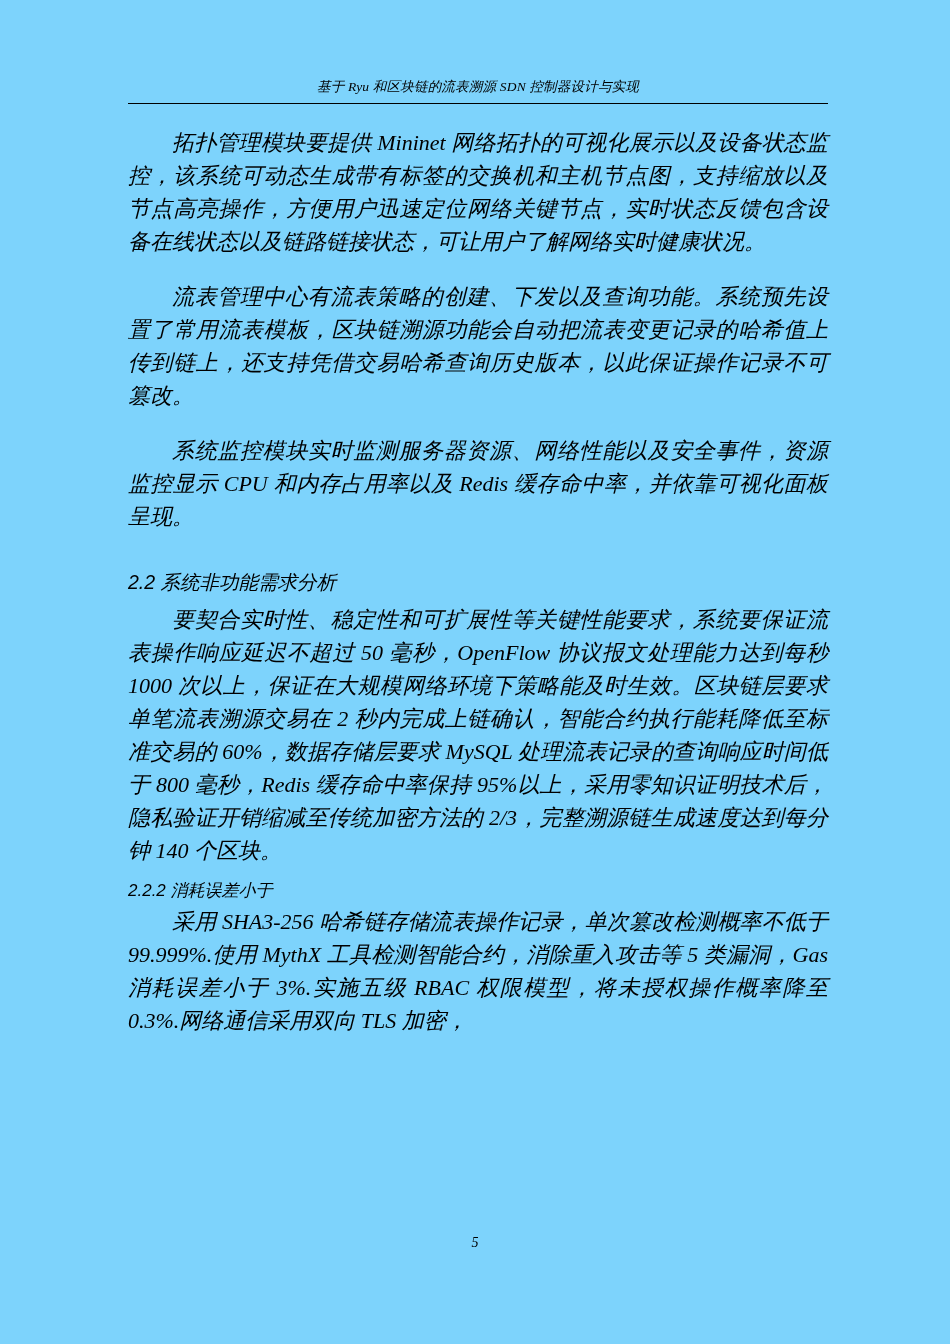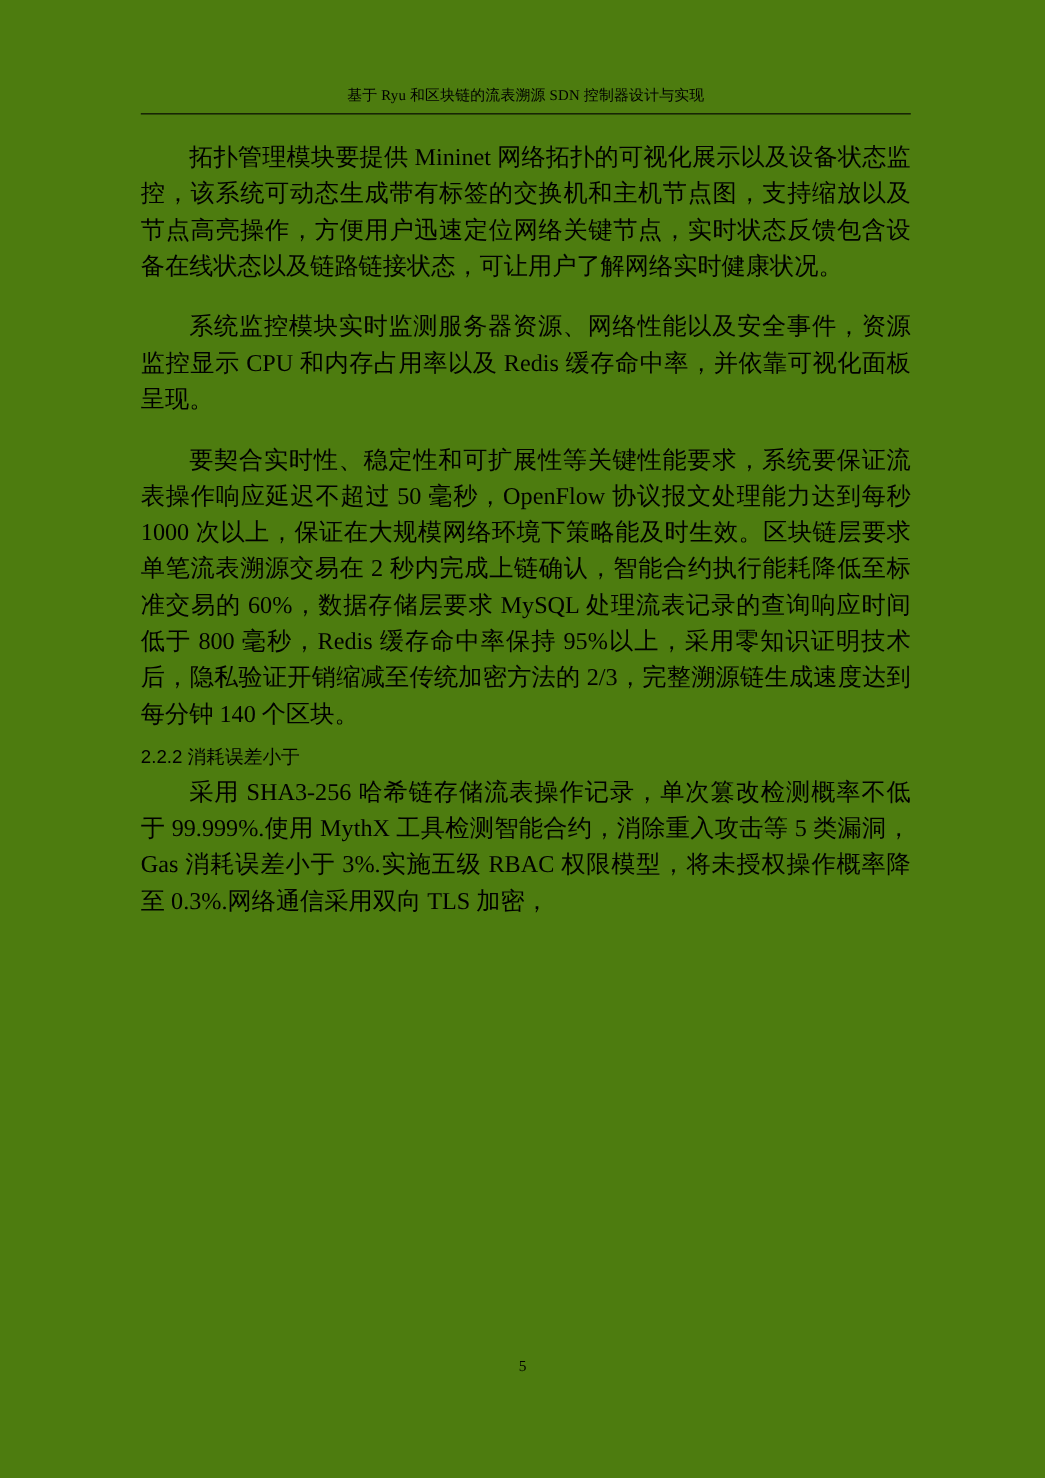--- a/index.html
+++ b/index.html
@@ -5,24 +5,25 @@
   html, body {
     margin: 0;
     padding: 0;
     background: #ffffff;
   }
   .page {
     position: relative;
     width: 950px;
     height: 1344px;
     margin: 0 auto;
-    background: #4d7c0f;
+    background: #7dd3fc;
     font-family: "Liberation Serif", "DejaVu Serif", serif;
     color: #000000;
     box-sizing: border-box;
+    font-style: italic;
   }
   .content {
     position: absolute;
     left: 128px;
     top: 78px;
     width: 700px;
   }
   .header {
     text-align: center;
     font-size: 13.5px;
@@ -87,24 +88,26 @@
 
     <div class="header">
       <div>基于 Ryu 和区块链的流表溯源 SDN 控制器设计与实现</div>
     </div>
     <div class="header-rule"></div>
 
     <div class="body-block">
 
       <p class="para">拓扑管理模块要提供 Mininet 网络拓扑的可视化展示以及设备状态监控，该系统可动态生成带有标签的交换机和主机节点图，支持缩放以及节点高亮操作，方便用户迅速定位网络关键节点，实时状态反馈包含设备在线状态以及链路链接状态，可让用户了解网络实时健康状况。</p>
 
+      <p class="para">流表管理中心有流表策略的创建、下发以及查询功能。系统预先设置了常用流表模板，区块链溯源功能会自动把流表变更记录的哈希值上传到链上，还支持凭借交易哈希查询历史版本，以此保证操作记录不可篡改。</p>
 
 
       <p class="para spaced">系统监控模块实时监测服务器资源、网络性能以及安全事件，资源监控显示 CPU 和内存占用率以及 Redis 缓存命中率，并依靠可视化面板呈现。</p>
 
+      <h2 class="sec">2.2 系统非功能需求分析</h2>
 
       <p class="para spaced">要契合实时性、稳定性和可扩展性等关键性能要求，系统要保证流表操作响应延迟不超过 50 毫秒，OpenFlow 协议报文处理能力达到每秒 1000 次以上，保证在大规模网络环境下策略能及时生效。区块链层要求单笔流表溯源交易在 2 秒内完成上链确认，智能合约执行能耗降低至标准交易的 60%，数据存储层要求 MySQL 处理流表记录的查询响应时间低于 800 毫秒，Redis 缓存命中率保持 95%以上，采用零知识证明技术后，隐私验证开销缩减至传统加密方法的 2/3，完整溯源链生成速度达到每分钟 140 个区块。</p>
 
       <h3 class="subsec">2.2.2 消耗误差小于</h3>
       <p class="para">采用 SHA3-256 哈希链存储流表操作记录，单次篡改检测概率不低于 99.999%.使用 MythX 工具检测智能合约，消除重入攻击等 5 类漏洞，Gas 消耗误差小于 3%.实施五级 RBAC 权限模型，将未授权操作概率降至 0.3%.网络通信采用双向 TLS 加密，</p>
 
     </div>
   </div>
 
   <div class="footer">

